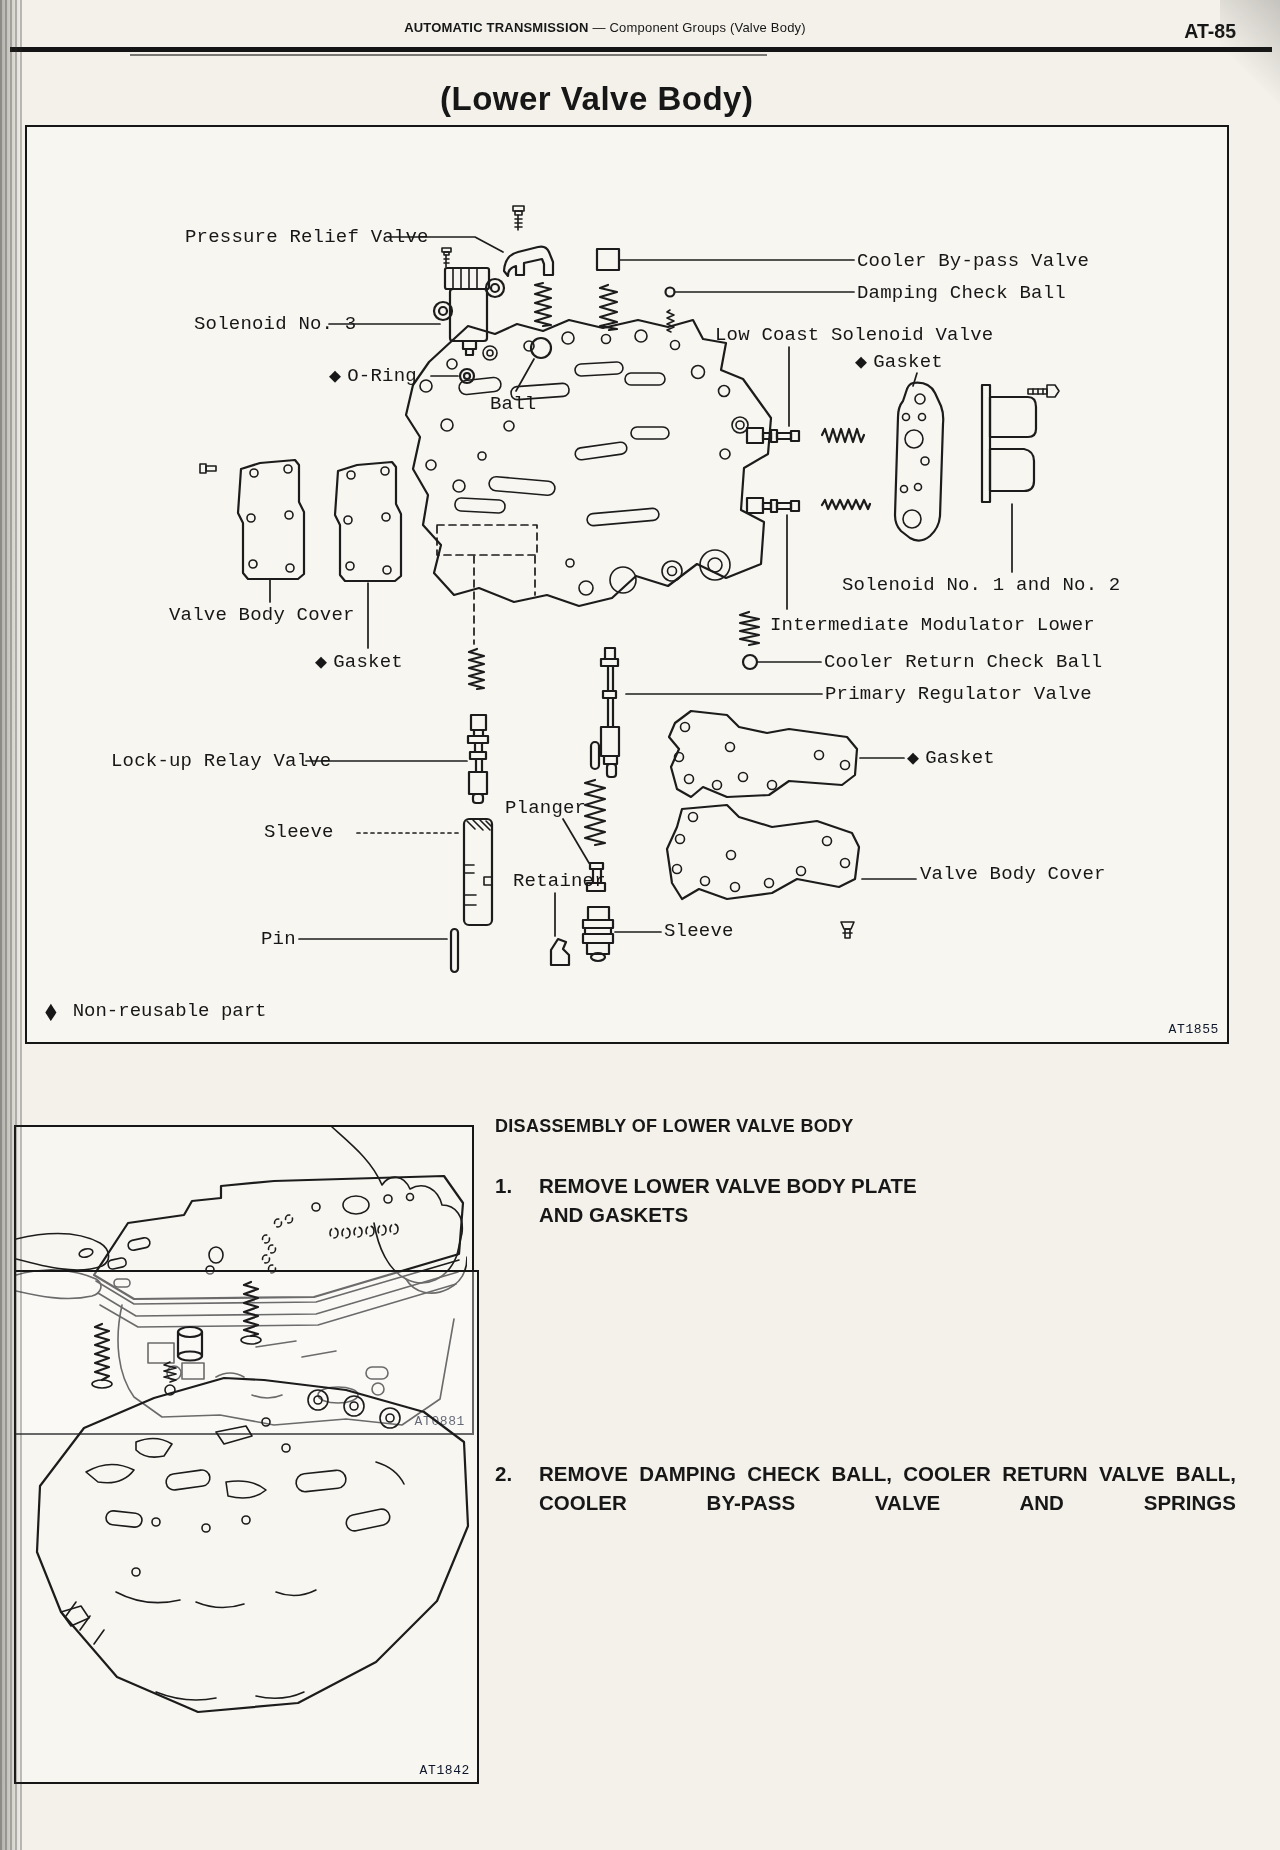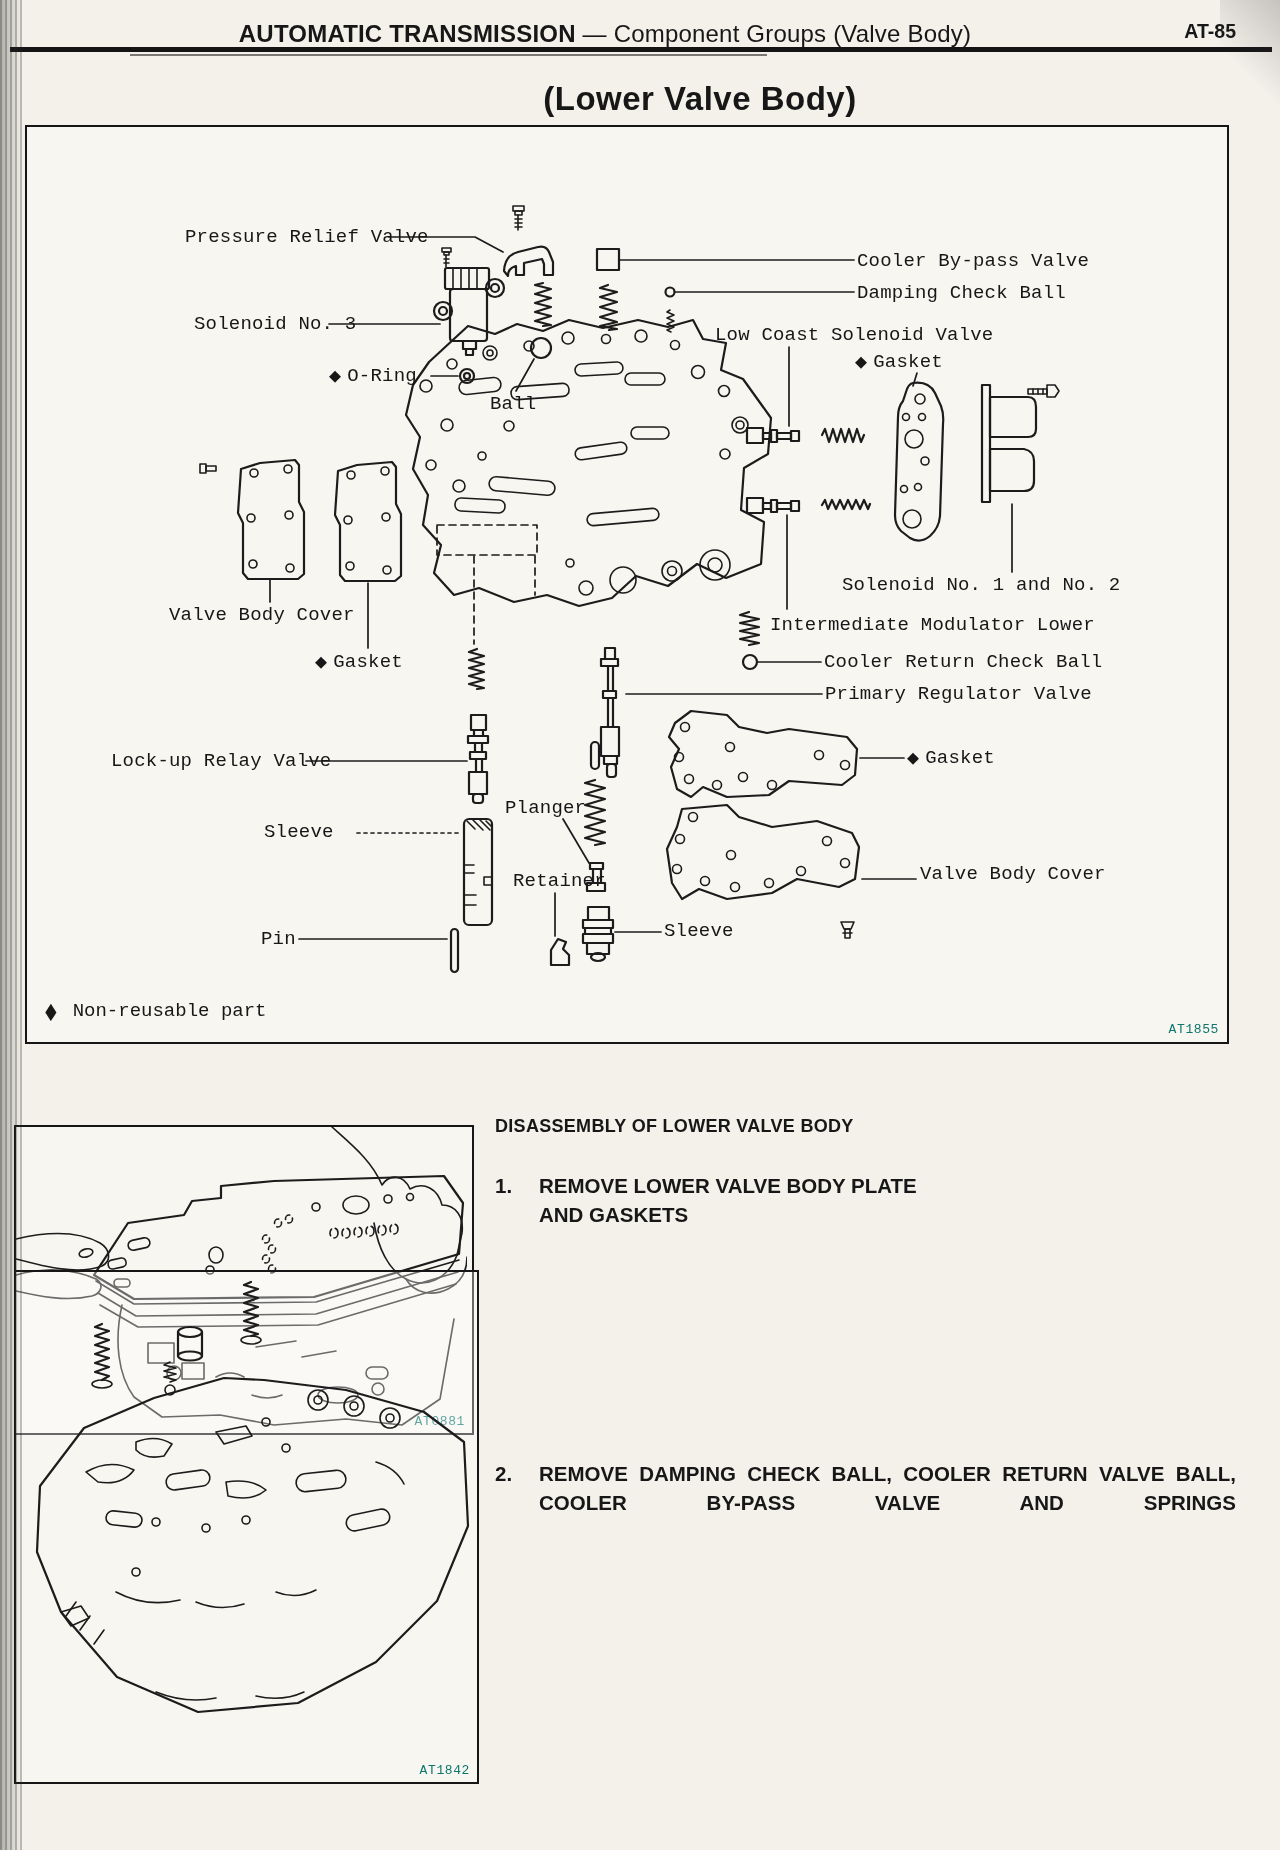--- a/index.html
+++ b/index.html
@@ -13,37 +13,37 @@
     background:
       repeating-linear-gradient(90deg, rgba(40,40,38,.28) 0 2px, rgba(40,40,38,0) 2px 5px),
       linear-gradient(90deg, rgba(50,48,44,.35), rgba(50,48,44,0));
     pointer-events:none;z-index:5;
   }
   .page::after{ 
     content:"";position:absolute;right:0;top:0;width:60px;height:120px;
     background:linear-gradient(225deg, rgba(60,58,54,.25), rgba(60,58,54,0) 60%);
     pointer-events:none;z-index:5;
   }
-  .hdr-line{position:absolute;top:20px;left:0;right:70px;text-align:center;font-size:24px;letter-spacing:.2px;white-space:nowrap;}
+  .hdr-line{position:absolute;top:20px;left:0;right:70px;text-align:center;font-size:13px;letter-spacing:.2px;white-space:nowrap;}
   .hdr-line .b{font-weight:bold;}
   .pagenum{position:absolute;top:20px;right:44px;font-size:19.5px;font-weight:bold;}
   .hdr-rule{position:absolute;top:47px;left:10px;right:8px;height:5px;background:#141414;}
   .hdr-rule::after{content:"";position:absolute;left:120px;right:40%;top:7px;height:1.5px;background:rgba(20,20,20,.55);}
-  .doc-title{position:absolute;top:80px;left:440px;width:520px;text-align:center;font-size:33px;font-weight:bold;letter-spacing:.5px;}
+  .doc-title{position:absolute;top:80px;left:440px;width:520px;text-align:left;font-size:33px;font-weight:bold;letter-spacing:.5px;}
   .frame{position:absolute;border:2.5px solid #161616;background:rgba(255,255,255,.35);font-family:Liberation Mono, monospace;}
   #diagramBox{left:25px;top:125px;width:1200px;height:915px;}
   #fig1Box{left:14px;top:1125px;width:456px;height:306px;}
   #fig2Box{left:14px;top:1270px;width:461px;height:510px;}
   #fig2Box{top:1270px;}
   .art{position:absolute;left:0;top:0;}
   .lbl{position:absolute;font-size:19px;white-space:nowrap;color:#171717;letter-spacing:.2px;line-height:22px;}
   .lbl .dmd{font-size:20px;margin-right:6px;position:relative;top:1px;}
   .legend{position:absolute;left:16px;top:868px;font-size:19px;display:flex;align-items:center;gap:14px;}
   .legend .dmd{display:inline-block;font-size:26px;transform:scale(.72,1.12);}
-  .figcode{position:absolute;font-size:13px;letter-spacing:.6px;color:#0f766e;}
+  .figcode{position:absolute;font-size:13px;letter-spacing:.6px;color:#0f172a;}
   #diagCode{right:8px;bottom:5px;}
   .boxcode{right:7px;bottom:4px;}
   .sec-head{position:absolute;left:495px;top:1116px;font-size:18px;font-weight:bold;letter-spacing:.3px;}
   .step{position:absolute;font-size:20.5px;font-weight:bold;line-height:1.4;}
   .step .num{position:absolute;left:0;top:0;}
   .step .txt{display:block;margin-left:44px;}
   #step1{left:495px;top:1172px;width:445px;}
   #step2{left:495px;top:1460px;width:740px;}
   #step2 .txt{text-align:justify;text-align-last:justify;width:697px;}
   svg{stroke:#1c1c1c;fill:none;stroke-width:2.2;stroke-linecap:round;stroke-linejoin:round;}

